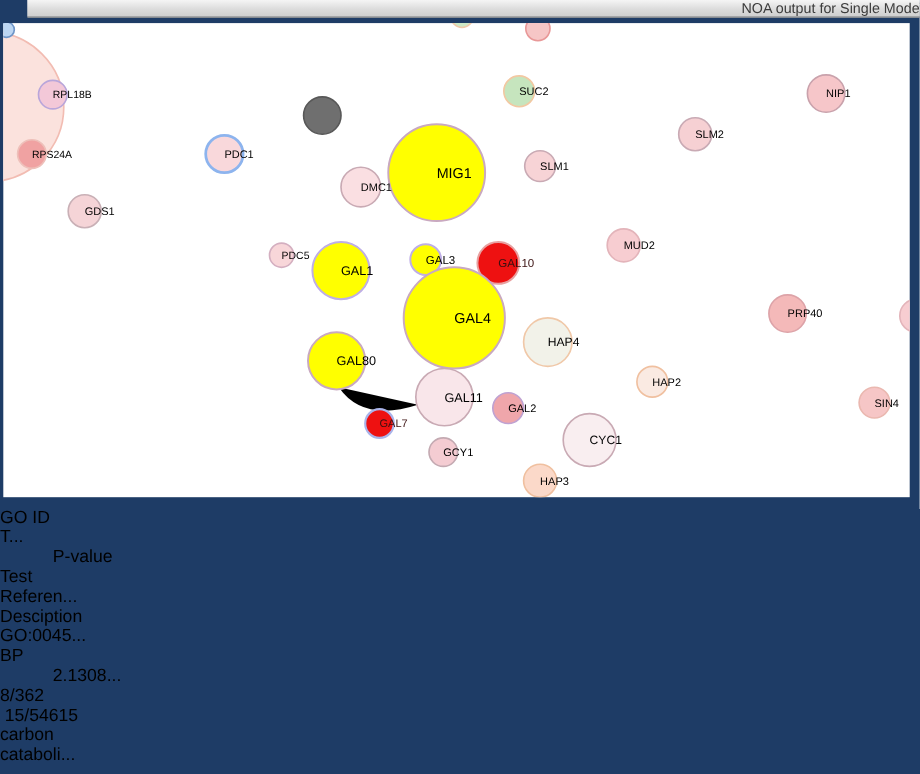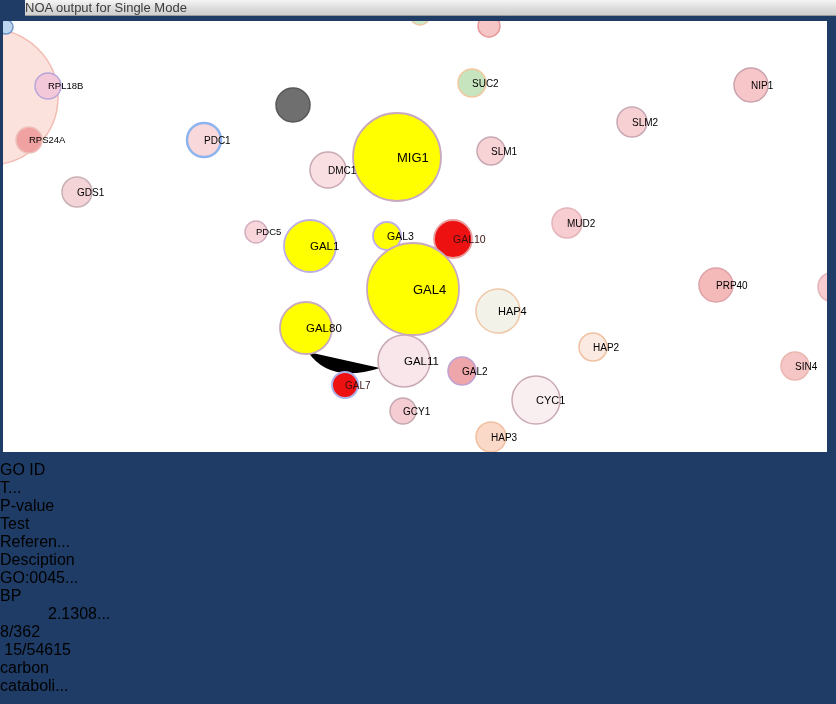--- a/index.html
+++ b/index.html
@@ -7,21 +7,21 @@
     width:836px;height:704px;position:relative;overflow:hidden;
     background:#1e3c66;
     font-family:"Liberation Sans",sans-serif;
     -webkit-font-smoothing:antialiased;
   }
   
   .titlebar{
     position:absolute;left:0;top:0;right:0;
     background:linear-gradient(#f5f5f5,#dcdcdc 55%,#cfcfcf);
     border-bottom:1px solid #9a9a9a;
-    display:flex;align-items:center;justify-content:flex-start;margin-left:25px;
+    display:flex;align-items:center;justify-content:flex-end;margin-left:25px;
   }
   .titlebar .title{font-size:13px;color:#3c3c3c;}
   .lights{position:absolute;left:9px;top:50%;transform:translateY(-50%);display:flex;gap:8px;}
   .light{width:13px;height:13px;border-radius:50%;box-sizing:border-box;}
   .light.red{background:radial-gradient(circle at 40% 30%,#ff9a92,#ee6156 60%,#d8453c);border:1px solid #c6423a;}
   .light.yellow{background:radial-gradient(circle at 40% 30%,#ffe9a8,#f6bf50 60%,#dfa43e);border:1px solid #cc9a3a;}
   .light.green{background:radial-gradient(circle at 40% 30%,#b6ecab,#65c457 60%,#4da440;}
   .light.green{border:1px solid #4d9e41;}
   .light.hollow{background:linear-gradient(#f2f2f2,#d8d8d8);border:1px solid #aeaeae;}
 
@@ -202,21 +202,21 @@
       <div class="light hollow"></div>
       <div class="light hollow"></div>
     </div>
     <div class="title">NOA output for Single Mode</div>
   </div>
 
   <div id="noa-table">
     <div id="thead">
         <div class="th" style="width: 73px;">GO ID</div>
         <div class="th" style="width: 37px;">T...</div>
-        <div class="th" style="width: 62px;">P-value</div>
+        <div class="th" style="width: 62px; padding-left: 48px;">P-value</div>
         <div class="th" style="width: 60px;">Test</div>
         <div class="th" style="width: 71px;">Referen...</div>
         <div class="th" style="width: 107px;">Desciption</div>
       </div>
     <div id="tbody">
         <div class="tr">
           <div class="td" style="width: 73px;">GO:0045...</div>
           <div class="td" style="width: 37px;">BP</div>
           <div class="td" style="width: 62px; margin-left: 48px;">2.1308...</div>
           <div class="td" style="width: 60px;">8/362</div>

